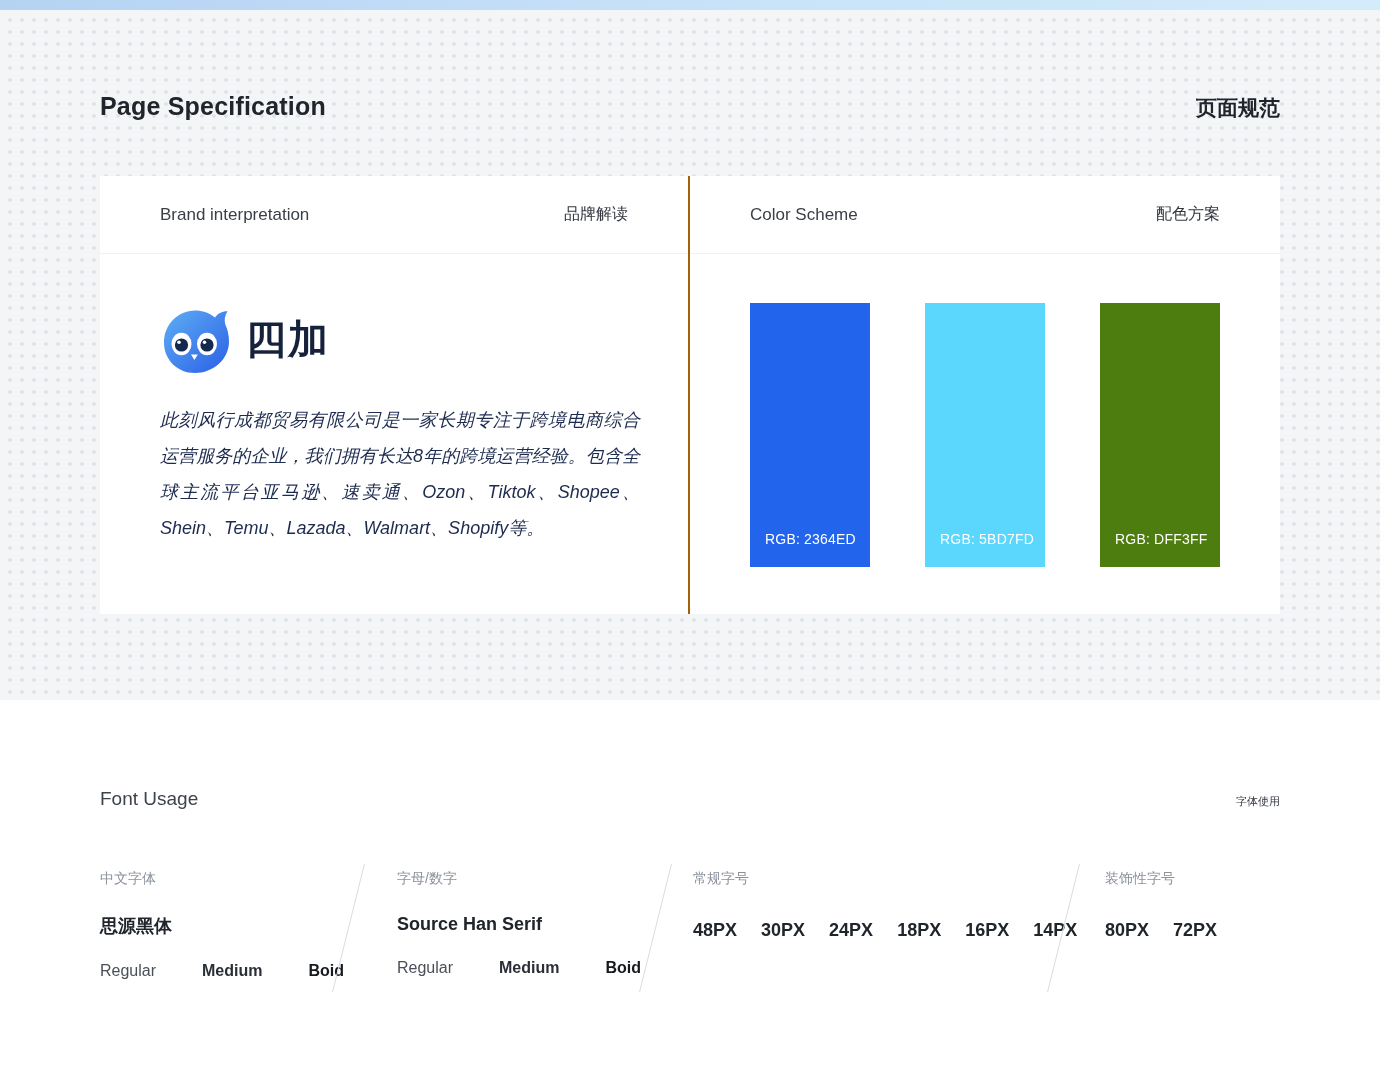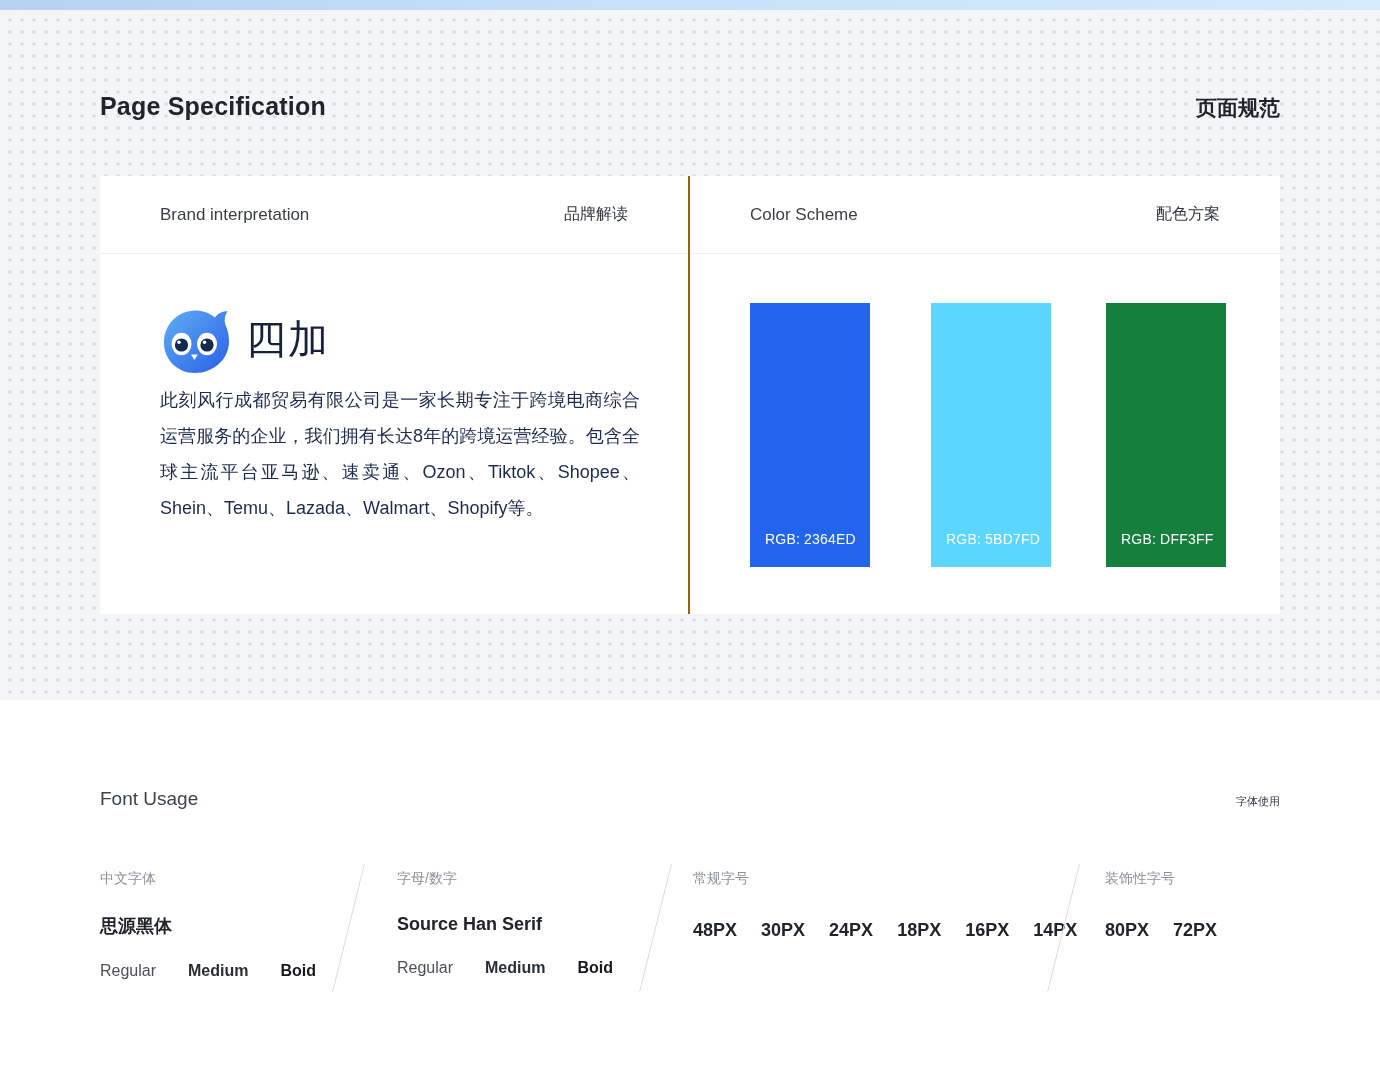--- a/index.html
+++ b/index.html
@@ -49,27 +49,28 @@
     padding: 0 60px;
   }
   .panel-header .hdr-en { font-size: 17px; color: #3a3f46; }
   .panel-header .hdr-zh { font-size: 16px; color: #333840; }
 
   .panel-body-left { padding: 50px 50px 0 60px; }
 
   .brand-row { display: flex; align-items: center; }
   .brand-logo { width: 70px; height: 70px; flex: 0 0 auto; }
   .brand-name {
-    font-size: 40px; font-weight: normal; color: #16223c;
+    font-size: 40px; font-weight: bold; color: #16223c;
     margin-left: 16px; letter-spacing: 2px;
   }
   .brand-desc {
-    margin-top: 8px; width: 480px;
+    margin-top: 28px; width: 480px;
     font-size: 18px; line-height: 36px; color: #1d2b4f;
     text-align: justify;
+    font-style: italic;
   }
 
   .swatch-row {
     display: flex; padding: 49px 0 0 60px; gap: 55px;
   }
   .swatch {
     width: 120px; height: 264px; position: relative;
   }
   .swatch-label {
     position: absolute; left: 15px; bottom: 20px;
@@ -85,21 +86,21 @@
   .fu-title-zh { font-size: 11px; color: #333840; }
 
   .fu-col { position: absolute; top: 870px; }
   .fu-col-1 { left: 100px; }
   .fu-col-2 { left: 397px; }
   .fu-col-3 { left: 693px; }
   .fu-col-4 { left: 1105px; }
 
   .fu-label { font-size: 14px; color: #8a919c; }
   .fu-value { margin-top: 26px; font-size: 18px; font-weight: bold; color: #20252c; }
-  .fu-weights { margin-top: 24px; font-size: 16px; display: flex; gap: 32px; }
+  .fu-weights { margin-top: 24px; font-size: 16px; display: flex; gap: 46px; }
   .w-regular { color: #4a5059; font-weight: normal; }
   .w-medium  { color: #2a2f36; font-weight: 600; }
   .w-bold    { color: #16191d; font-weight: bold; }
 
   .fu-sizes { margin-top: 32px; font-size: 18px; font-weight: bold; color: #20252c; display: flex; gap: 24px; }
 
   .diag-divider {
     position: absolute; top: 862px; width: 1px; height: 132px;
     background: #d9dce1; transform: rotate(14deg);
   }
@@ -158,24 +159,24 @@
 
   <div class="panel panel-right">
     <div class="panel-header">
       <span class="hdr-en">Color Scheme</span>
       <span class="hdr-zh">配色方案</span>
     </div>
     <div class="swatch-row">
       <div class="swatch" style="background: rgb(35, 100, 237);">
         <span class="swatch-label">RGB: 2364ED</span>
       </div>
-      <div class="swatch" style="background: rgb(91, 215, 253); margin-left: 6px;">
+      <div class="swatch" style="background: rgb(91, 215, 253);">
         <span class="swatch-label">RGB: 5BD7FD</span>
       </div>
-      <div class="swatch" style="background: #15803d; padding-left: 48px;">
+      <div class="swatch" style="background: #4d7c0f; padding-left: 48px;">
         <span class="swatch-label">RGB: DFF3FF</span>
       </div>
     </div>
   </div>
 
 </div>
 
 <div class="font-usage-header">
   <div class="fu-title-en">Font Usage</div>
   <div class="fu-title-zh">字体使用</div>

